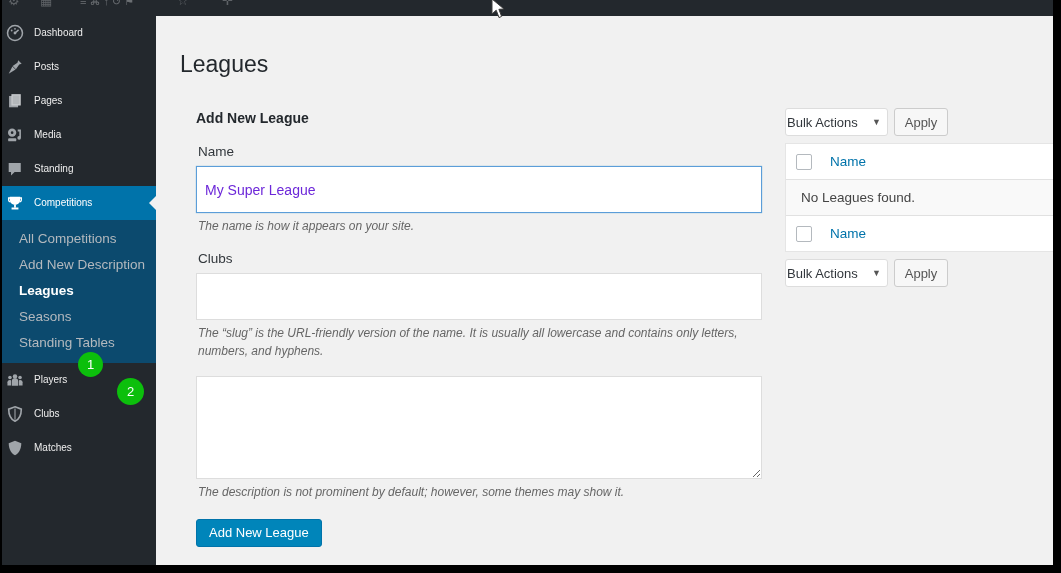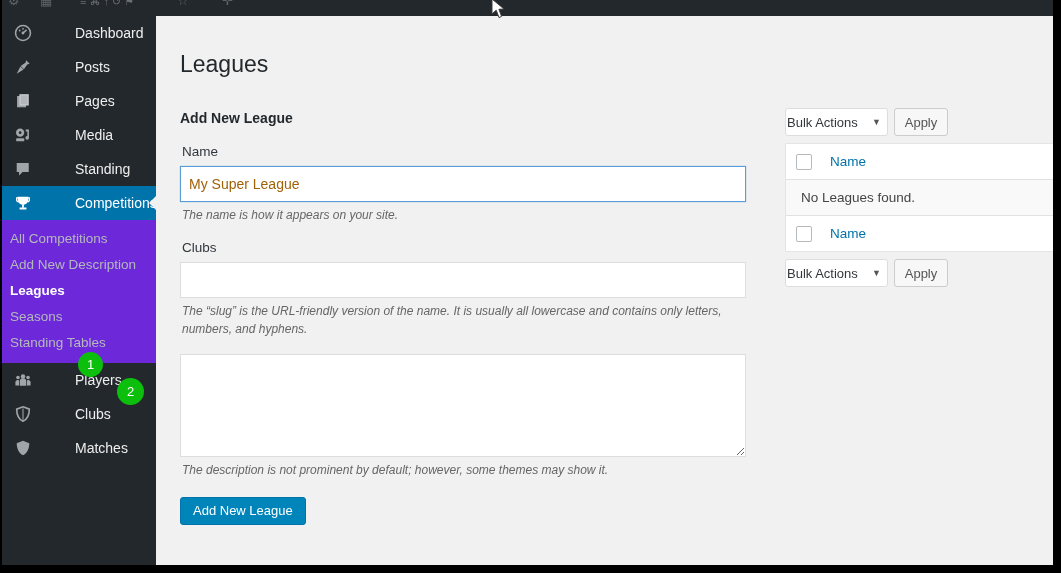--- a/index.html
+++ b/index.html
@@ -50,53 +50,50 @@
     position: absolute;
     left: 0; top: 16px;
     width: 154px; height: 549px;
     background: #23282d;
     overflow: hidden;
   }
   .menu-item {
     position: relative;
     display: flex; align-items: center;
     height: 34px;
-    padding-left: 8px;
     color: #eee;
-    font-size: 14px;
-    cursor: pointer;
-    gap: 33px;
+    font-size: 10px;
+    cursor: pointer;
   }
   .menu-item .mi-ico {
     width: 26px; height: 20px;
     display: flex; align-items: center; justify-content: center;
     margin-right: 6px;
     color: #a0a5aa;
     flex: 0 0 26px;
   }
   .menu-item .mi-lab { line-height: 1; white-space: nowrap; }
   .menu-item.active {
     background: #0073aa;
     color: #fff;
     font-weight: 400;
-    justify-content: space-between;
   }
   .menu-item.active .mi-ico { color: #fff; }
   .menu-item.active .notch {
     position: absolute;
     right: -1px; top: 50%;
     margin-top: -8px;
     width: 0; height: 0;
     border-top: 8px solid transparent;
     border-bottom: 8px solid transparent;
     border-right: 8px solid #f1f1f1;
   }
   #submenu {
-    background: #6d28d9;
-    padding: 5px 0 8px 0;
+    background: #0c4a6e;
+    padding: 5px 0 8px 9px;
   }
   .sub-item {
     position: relative;
     height: 26px;
     display: flex; align-items: center;
     padding-left: 8px;
     color: #b4b9be;
     font-size: 13.5px;
     cursor: pointer;
     white-space: nowrap;
@@ -127,43 +124,43 @@
     position: absolute;
     left: 24px; top: 19px;
     font-size: 23px;
     font-weight: 400;
     color: #23282d;
     line-height: 29px;
   }
   
   #form-col {
     position: absolute;
-    left: 24px; top: 94px;
+    left: 40px; top: 94px;
     width: 567px;
   }
   #form-heading {
     font-size: 14px;
     font-weight: bold;
     color: #23282d;
     margin: 0 0 18px 0;
   }
   .field-label {
     display: block;
     font-size: 13.5px;
     color: #32373c;
     margin: 0 0 6px 2px;
     line-height: 16px;
   }
   .txt-input {
     display: block;
-    width: 566px; height: 36px;
+    width: 566px; height: 47px;
     padding: 16px 8px;
     font-size: 14px;
     font-family: "Liberation Sans", sans-serif;
-    color: #a16207;
+    color: #6d28d9;
     background: #fff;
     border: 1px solid #ddd;
     border-radius: 0;
     outline: none;
   }
   .txt-input.focused {
     border-color: #5b9dd9;
     box-shadow: 0 0 1px rgba(30,140,190,.6);
   }
   .help {

